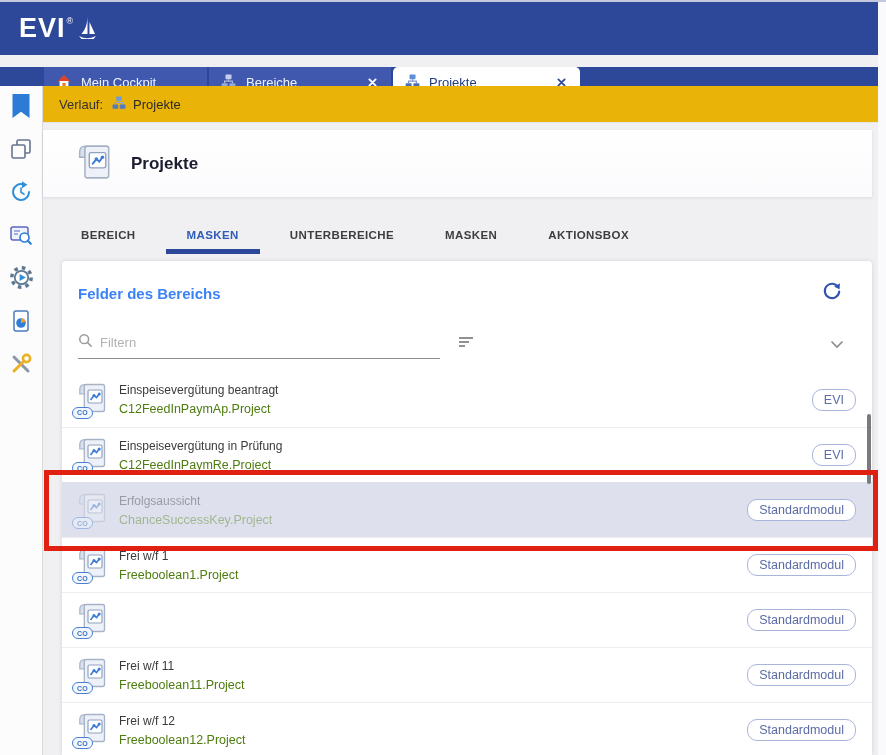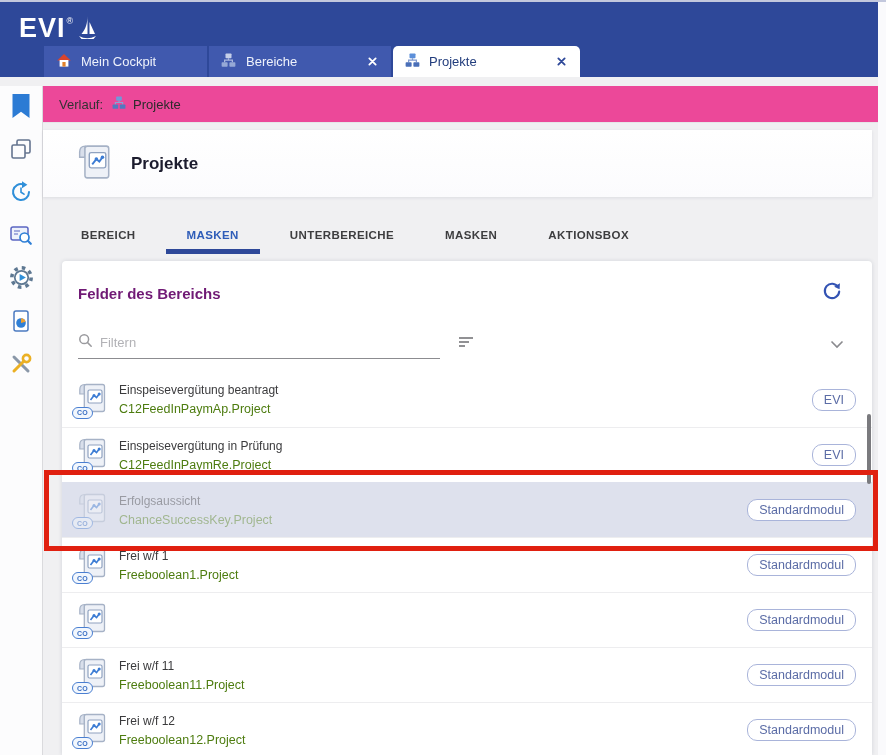--- a/index.html
+++ b/index.html
@@ -13,31 +13,31 @@
   #app { position:absolute; left:0; top:2px; width:878px; height:753px; background:#f0f0f2;padding-left:48px; }
 
   
   .top-header { position:absolute; left:0; top:0; width:878px; height:53px; background:#2e4899; }
   .logo { position:absolute; left:19px; top:11px; display:flex; align-items:flex-start; color:#fff; }
   .logo-text { font-size:27px; font-weight:700; letter-spacing:1px; line-height:30px; }
   .logo-reg { font-size:9px; margin:3px 2px 0 1px; }
   .logo-boat { margin-top:1px; }
 
   
-  .tab-bar { position:absolute; left:0; top:44px; width:886px; height:31px; background:#2e4899; display:flex; padding-left:44px; gap:2px; }
+  .tab-bar { position:absolute; left:0; top:65px; width:886px; height:31px; background:#2e4899; display:flex; padding-left:44px; gap:2px; }
   .tab { height:31px; display:flex; align-items:center; gap:9px; padding:0 12px; font-size:13px; color:#eef2fb; background:#4059ae; cursor:default; }
   .tab-1 { width:163px; }
   .tab-2 { width:182px;gap:10px; }
   .tab-3 { width:187px; background:#fff; color:#223d7d; font-weight:400; border-radius:5px 5px 0 0; }
   .tab-label { flex:1 1 auto; white-space:nowrap; overflow:hidden; }
   .tab-close { width:14px; height:14px; display:flex; align-items:center; justify-content:center; }
   .tab-close svg { display:block; }
 
   
-  .breadcrumb-row { position:absolute; left:43px; top:84px; width:835px; height:37px; background:#ec4899; border-bottom:1px solid #e6e6e8; display:flex; align-items:center; padding-left:16px; gap:9px; font-size:13px; color:#333; }
+  .breadcrumb-row { position:absolute; left:43px; top:84px; width:835px; height:37px; background:#eab308; border-bottom:1px solid #e6e6e8; display:flex; align-items:center; padding-left:16px; gap:9px; font-size:13px; color:#333; }
   .crumb-item { display:flex; align-items:center; gap:7px; color:#2b2b2b; }
 
   
   .sidebar { position:absolute; left:0; top:84px; width:43px; height:669px; background:#fcfcfd; border-right:1px solid #dadadd; display:flex; flex-direction:column; align-items:center; }
   .side-btn { width:43px; height:43px; display:flex; align-items:center; justify-content:center; }
 
   
   .main { position:absolute; left:43px; top:121px; width:835px; height:632px; background:#f0f0f2; }
 
   .page-header { position:absolute; left:0; top:7px; width:829px; height:67px; background:linear-gradient(#ffffff,#fbfbfd); box-shadow:0 1px 3px rgba(40,50,80,.10); display:flex; align-items:center; }
@@ -45,21 +45,21 @@
   .page-title { margin-left:17px; font-size:17px; font-weight:700; color:#1c1c2e; }
 
   .subtabs { position:absolute; left:38px; top:106px; display:flex; gap:51px;text-align:right; }
   .subtab { position:relative; font-size:11.5px; font-weight:700; letter-spacing:.4px; color:#3d3d3f; cursor:default; }
   .subtab.active { color:#2e5cb8; }
   .subtab.active::after { content:""; position:absolute; left:-21px; right:-21px; bottom:-13px; height:5px; background:#2e4899; }
 
   
   .card { position:absolute; left:19px; top:138px; width:810px; height:494px; background:#fff; border-radius:4px 4px 0 0; box-shadow:0 0 4px rgba(30,40,70,.14); overflow:hidden; }
   .card-head { display:flex; align-items:center; padding:20px 30px 0 16px; }
-  .card-title { flex:1 1 auto; font-size:15px; font-weight:700; color:#701a75; }
+  .card-title { flex:1 1 auto; font-size:15px; font-weight:700; color:#3b82f6; }
 
   .filter-row { display:flex; align-items:flex-end; margin:22px 16px 0 16px; height:32px; }
   .filter-input-wrap { display:flex; align-items:center; gap:7px; width:362px; border-bottom:1px solid #8c8c90; padding-bottom:6px; }
   .filter-input { border:none; outline:none; flex:1; font-size:13px; color:#444; font-family:"Liberation Sans",sans-serif; background:transparent; }
   .filter-input::placeholder { color:#b2b2b6; }
   .sort-btn { margin-left:17px; padding-bottom:6px; }
   .filter-spacer { flex:1 1 auto; }
   .chevron-btn { margin-right:12px; padding-bottom:6px; }
 
   .field-list { margin-top:13px; }

